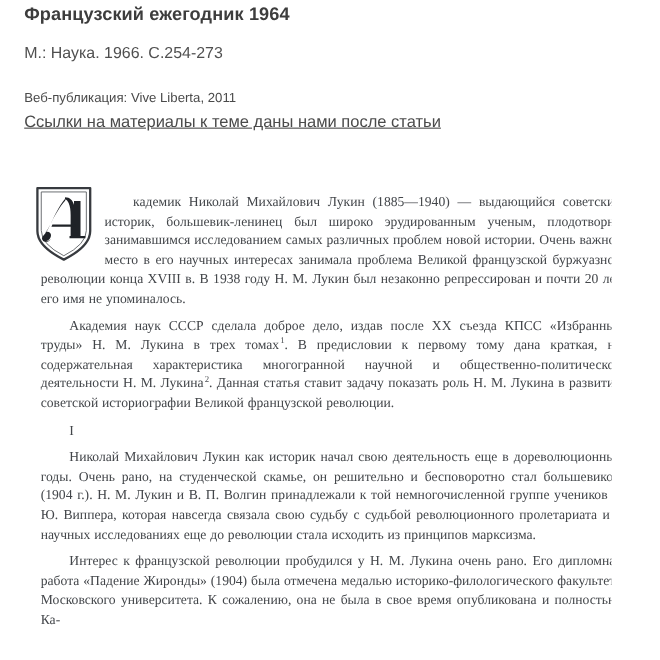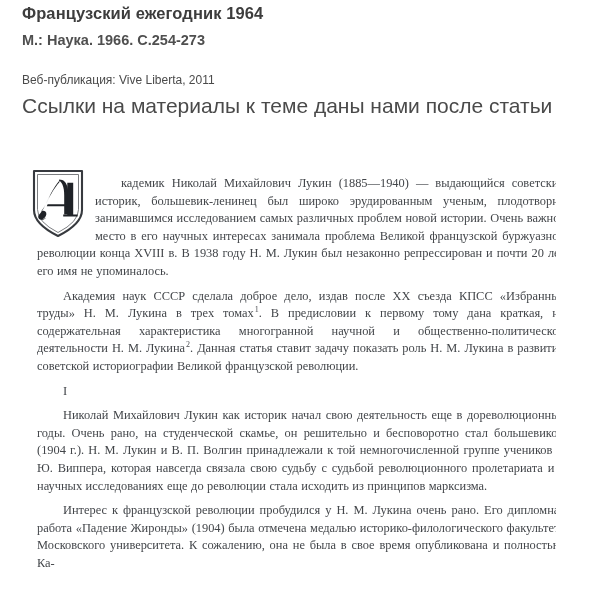--- a/index.html
+++ b/index.html
@@ -38,41 +38,42 @@
   .masthead-title {
     font-size: 16.5px;
     font-weight: bold;
     letter-spacing: .1px;
     color: #3d3d3d;
     line-height: 1.35;
     white-space: nowrap;
   }
   .masthead-source {
     font-size: 14.5px;
-    font-weight: bold;
+    font-weight: normal;
     color: #4f4f4f;
     line-height: 1.4;
-    margin-top: 6px;
+    margin-top: 15px;
     white-space: nowrap;
   }
   .masthead-gap { height: 21px; }
   .masthead-pub {
     font-size: 12px;
     font-weight: normal;
     color: #4a4a4a;
     line-height: 1.45;
     white-space: nowrap;
   }
   .masthead-note {
-    font-size: 21px;
+    font-size: 15px;
     font-weight: normal;
     color: #4a4a4a;
     line-height: 1.45;
     margin-top: 2px;
     white-space: nowrap;
+    text-decoration: underline;
   }
 
   
   .scan {
     position: absolute;
     left: 30px;
     top: 168px;
     width: 542px;
     color: #43464a;
     font-size: 12.4px;

